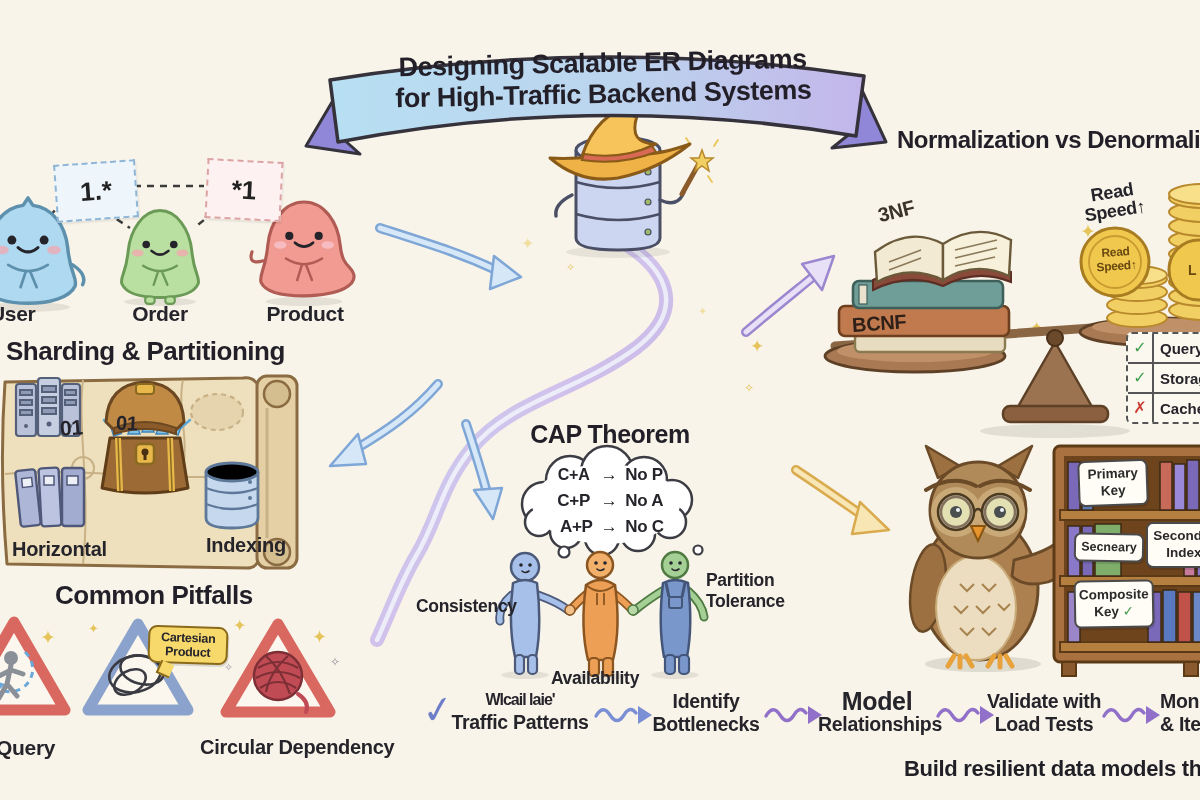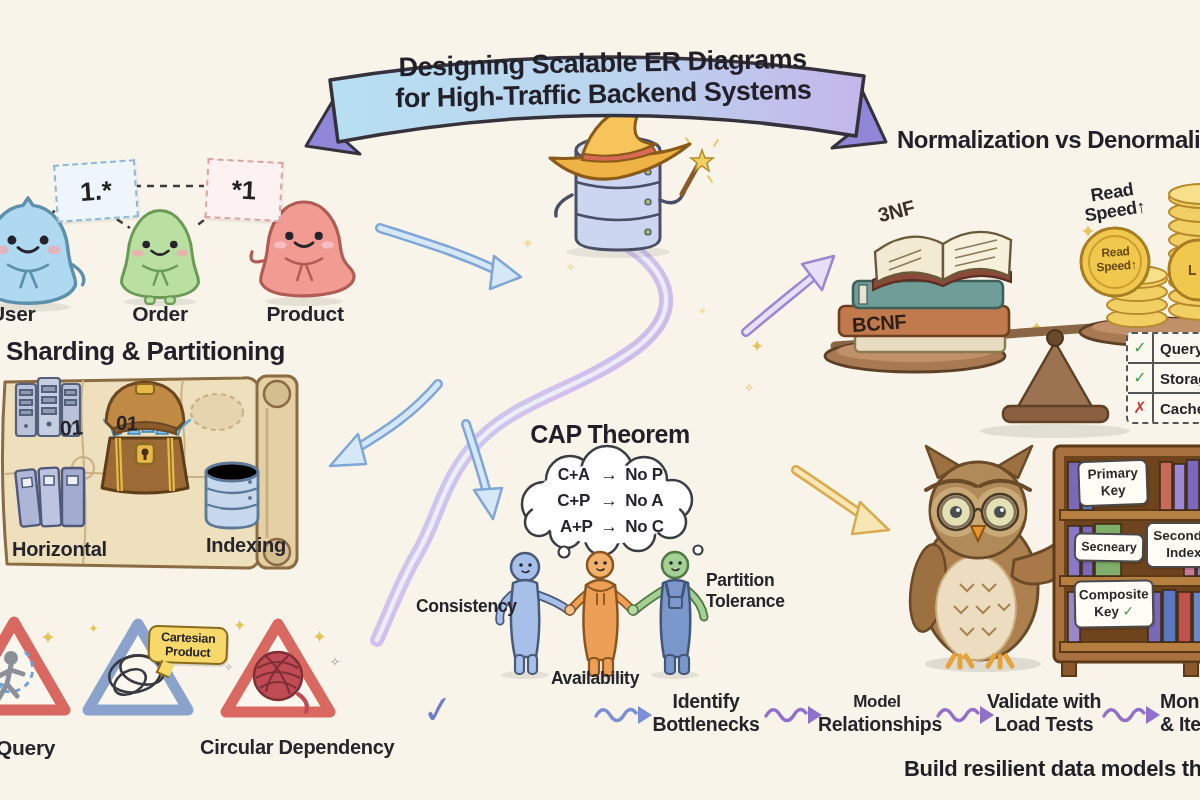--- a/index.html
+++ b/index.html
@@ -224,20 +224,21 @@
   <svg class="abs" style="left:200px;top:458px;z-index:3" width="64" height="74" viewBox="0 0 64 74">
     <path d="M6,14 L6,60 Q6,70 32,70 Q58,70 58,60 L58,14" fill="#c5d8ee" stroke="#5d7899" stroke-width="2.8"></path>
     <ellipse cx="32" cy="14" rx="26" ry="9" fill="#daе8f6" stroke="#5d7899" stroke-width="2.8"></ellipse>
     <path d="M6,30 Q32,40 58,30 M6,46 Q32,56 58,46" fill="none" stroke="#5d7899" stroke-width="2.4"></path>
     <circle cx="50" cy="24" r="2" fill="#5d7899"></circle>
       <circle cx="50" cy="40" r="2" fill="#5d7899"></circle>
   </svg>
   <div class="abs txt" style="left:12px;top:538px;font-size:20px;z-index:3">Horizontal</div>
   <div class="abs txt" style="left:206px;top:534px;font-size:20px;z-index:3">Indexing</div>
 
+  <div class="abs hd" style="left:55px;top:580px;font-size:26px;z-index:3">Common Pitfalls</div>
 
   <svg class="abs" style="left:-45px;top:610px;z-index:2" width="118" height="126" viewBox="0 0 118 126">
     <path d="M59,12 L110,100 L8,100 Z" fill="#fbf7ee" stroke="#d96860" stroke-width="11" stroke-linejoin="round"></path>
     <path d="M70,42 A22,22 0 1 1 40,76" fill="none" stroke="#6aa6d8" stroke-width="3" stroke-dasharray="6 5"></path>
     <polygon points="36,70 40,84 50,74" fill="#6aa6d8"></polygon>
     <circle cx="56" cy="48" r="7" fill="#8a8f98"></circle>
     <path d="M56,55 L52,74 M56,60 L44,66 M56,60 L68,64 M52,74 L44,88 M52,74 L62,86" stroke="#8a8f98" stroke-width="5" stroke-linecap="round"></path>
   </svg>
   <div class="abs txt" style="left:-4px;top:736px;font-size:21px;z-index:3">Query</div>
 
@@ -550,34 +551,38 @@
   <div class="card" style="left:1074px;top:580px;width:76px;height:44px;z-index:4;transform:rotate(-1deg)">
     <div style="font-size:13.5px;line-height:17px;margin-top:4px">Composite</div>
     <div style="font-size:13.5px;line-height:17px">
       <span>Key</span>
       <span style="color:#3f9e4d">✓</span>
     </div>
   </div>
 
   <div class="abs" style="left:422px;top:688px;font-size:38px;font-weight:bold;color:#6e7ec8;transform:rotate(-8deg);z-index:3">✓</div>
 
+  <div class="abs ctr" style="left:446px;top:690px;width:148px;z-index:3">
+    <div class="txt" style="font-size:16px;line-height:20px;letter-spacing:-1px">Wlcail laie'</div>
+    <div class="txt" style="font-size:19.5px;line-height:24px">Traffic Patterns</div>
+  </div>
   <svg class="abs" style="left:594px;top:700px;z-index:3" width="60" height="28" viewBox="0 0 60 28">
     <path d="M2,16 q7,-12 14,-1 q7,11 14,0 q6,-10 12,-2" fill="none" stroke="#7b8fd4" stroke-width="3.4" stroke-linecap="round"></path>
     <polygon points="44,6 58,15 44,24" fill="#7b8fd4"></polygon>
   </svg>
   <div class="abs ctr" style="left:650px;top:690px;width:112px;z-index:3">
     <div class="txt" style="font-size:19.5px;line-height:23px">Identify</div>
     <div class="txt" style="font-size:19.5px;line-height:23px">Bottlenecks</div>
   </div>
   <svg class="abs" style="left:764px;top:700px;z-index:3" width="60" height="28" viewBox="0 0 60 28">
     <path d="M2,16 q7,-12 14,-1 q7,11 14,0 q6,-10 12,-2" fill="none" stroke="#9070c8" stroke-width="3.4" stroke-linecap="round"></path>
     <polygon points="44,6 58,15 44,24" fill="#9070c8"></polygon>
   </svg>
   <div class="abs ctr" style="left:818px;top:690px;width:118px;z-index:3">
-    <div class="txt" style="font-size:17px;line-height:23px">Model</div>
+    <div class="txt" style="font-size:25px;line-height:23px">Model</div>
     <div class="txt" style="font-size:19.5px;line-height:23px">Relationships</div>
   </div>
   <svg class="abs" style="left:936px;top:700px;z-index:3" width="60" height="28" viewBox="0 0 60 28">
     <path d="M2,16 q7,-12 14,-1 q7,11 14,0 q6,-10 12,-2" fill="none" stroke="#9070c8" stroke-width="3.4" stroke-linecap="round"></path>
     <polygon points="44,6 58,15 44,24" fill="#9070c8"></polygon>
   </svg>
   <div class="abs ctr" style="left:986px;top:690px;width:116px;z-index:3">
     <div class="txt" style="font-size:19.5px;line-height:23px">Validate with</div>
     <div class="txt" style="font-size:19.5px;line-height:23px">Load Tests</div>
   </div>

